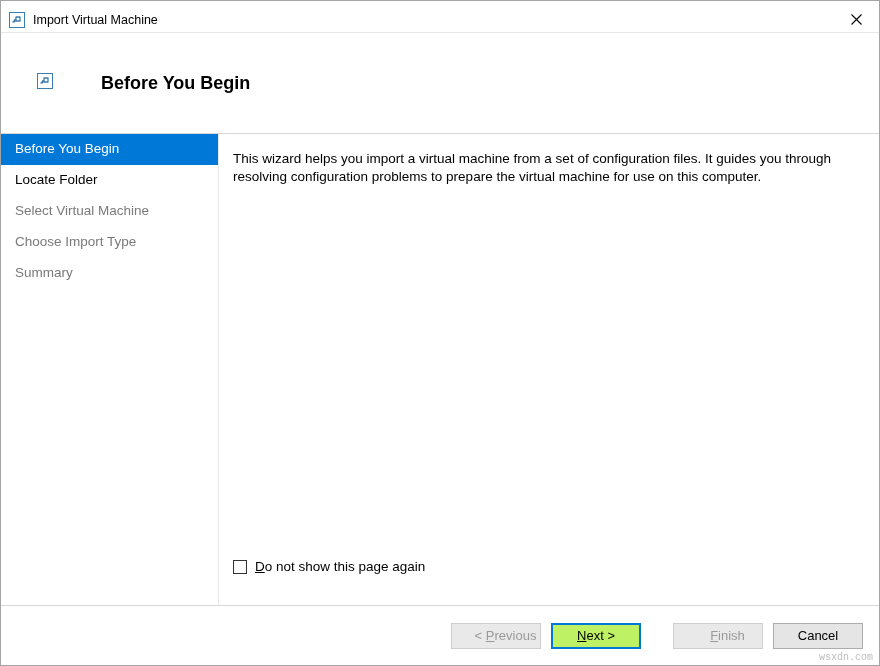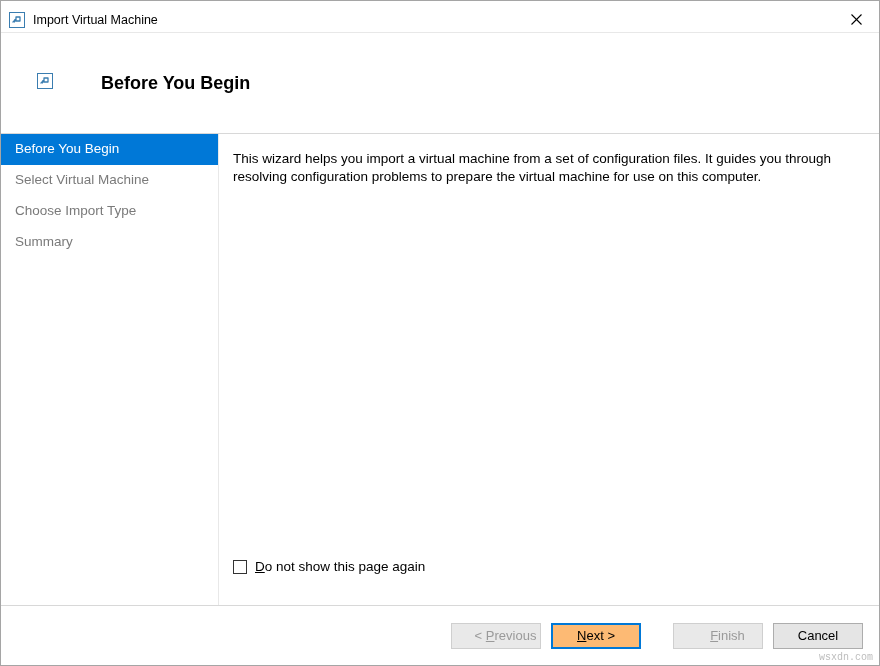--- a/index.html
+++ b/index.html
@@ -162,21 +162,21 @@
       color: #000;
       padding: 0;
     }
     .footer button.disabled {
       color: #9a9a9a;
       background: #e9e9e9;
       border-color: #cfcfcf;
       padding-left: 19px;
     }
     .footer button.primary {
-      background: #fdba74;
+      background: #bef264;
       border: 2px solid #0078d7;
       text-align: center;
     }
     .footer .gap {
       width: 12px;
     }
     .watermark {
       position: absolute;
       right: 6px;
       bottom: 2px;
@@ -213,20 +213,21 @@
           <path d="M1 7 L4 4 L4 6 L8 6 L8 2 L4 2 L4 4" fill="none" stroke="#3a7db0" stroke-width="1.3" stroke-linejoin="round" stroke-linecap="round"></path>
           <path d="M2 8 L4 6 L2 4 Z" fill="#3a7db0"></path>
         </svg>
     </div>
     <h1>Before You Begin</h1>
   </div>
 
   <div class="body">
     <div class="sidebar">
       <div class="step active">Before You Begin</div>
+      <div class="step">Locate Folder</div>
       <div class="step disabled">Select Virtual Machine</div>
       <div class="step disabled">Choose Import Type</div>
       <div class="step disabled">Summary</div>
     </div>
 
     <div class="content">
       <p class="description">This wizard helps you import a virtual machine from a set of configuration files. It guides you through resolving configuration problems to prepare the virtual machine for use on this computer.</p>
 
       <div class="checkbox-row">
         <div class="cb"></div>

